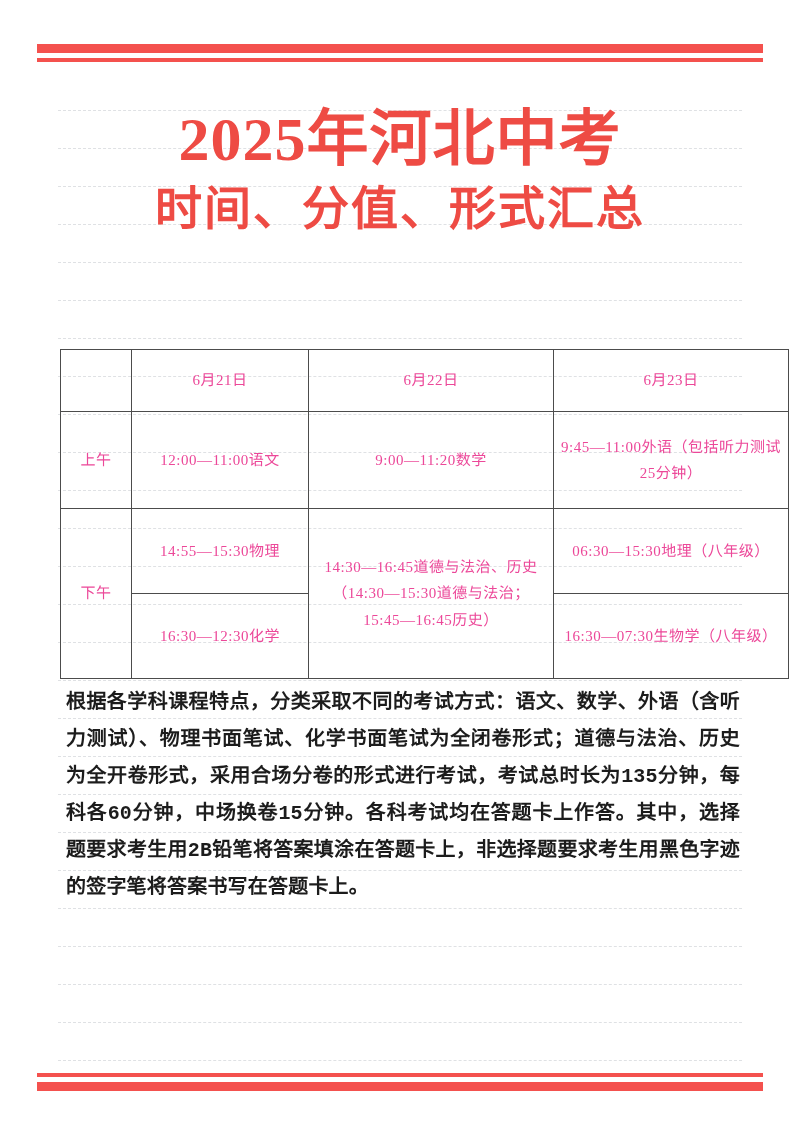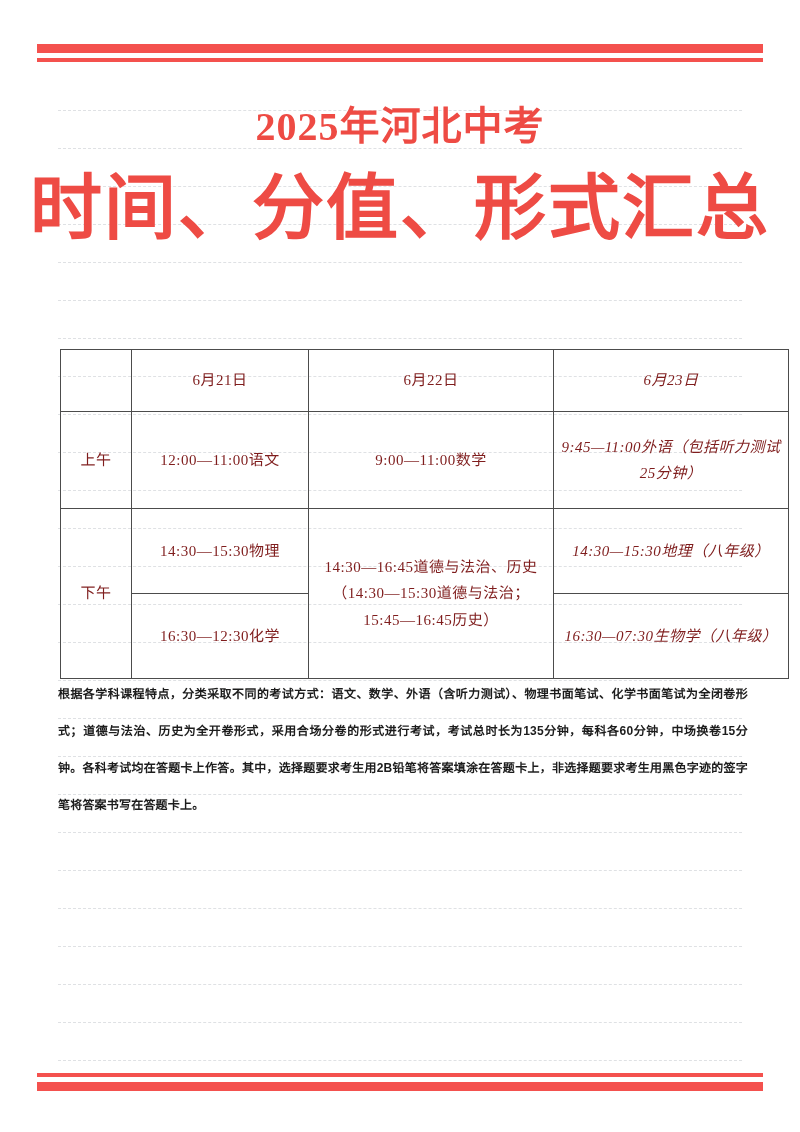--- a/index.html
+++ b/index.html
@@ -80,26 +80,26 @@
     z-index: 3;
   }
   .title-line {
     font-family: "Liberation Serif", "DejaVu Serif", serif;
     color: #ee4b44;
     font-weight: bold;
     letter-spacing: 1px;
     line-height: 1.16;
   }
   .title-line-1 {
-    font-size: 40px;
+    font-size: 62px;
   }
   .title-line-2 {
-    font-size: 72px;
+    font-size: 47px;
     letter-spacing: 2px;
-    margin-top: 18px;
+    margin-top: 6px;
   }
 
   
   .table-wrap {
     position: absolute;
     left: 60px;
     top: 349px;
     width: 676px;
     z-index: 3;
   }
@@ -108,55 +108,55 @@
     width: 676px;
     background: transparent;
     table-layout: fixed;
   }
   table.schedule td {
     border: 1px solid #4c4c4c;
     text-align: center;
     vertical-align: middle;
     font-family: "Liberation Serif", "DejaVu Serif", serif;
     font-size: 15px;
-    color: #7f1d1d;
+    color: #ec4899;
     line-height: 1.75;
     padding: 7px 6px;
     letter-spacing: 0.5px;
   }
   td.col-label { width: 58px; }
   td.col-d1    { width: 164px; }
   td.col-d2    { width: 232px; }
-  td.col-d3    { width: 222px; font-style: italic; }
+  td.col-d3    { width: 222px; }
 
   td.hdr-corner { height: 47px; }
   td.hdr-date   { height: 47px; }
   td.period     { font-size: 15px; }
   td.cell-am    { height: 82px; }
   td.cell-pm-a  { height: 70px; }
   td.cell-pm-b  { height: 70px; }
   td.cell-merge { height: 140px; }
 
   
   .body-block {
     position: absolute;
     left: 58px;
     top: 676px;
     width: 690px;
     z-index: 3;
   }
   .para {
-    font-family: Liberation Sans, sans-serif;
-    font-size: 12px;
+    font-family: Liberation Mono, monospace;
+    font-size: 20px;
     font-weight: bold;
     color: #1c1c1c;
     line-height: 37px;
     letter-spacing: 0.2px;
     text-align: justify;
-    margin: 0;
+    margin: 8px;
   }
   .para + .para {
     margin-top: 37px;
   }
 </style>
 </head>
 <body>
 
 <div id="ruled-lines">
     <div class="rule-line" style="top: 110px; border-top-color: rgb(223, 225, 228);"></div>
@@ -206,29 +206,29 @@
         <tr>
           <td class="col-label hdr-corner"></td>
           <td class="col-d1 hdr-date">6月21日</td>
           <td class="col-d2 hdr-date">6月22日</td>
           <td class="col-d3 hdr-date">6月23日</td>
         </tr>
 
         <tr>
           <td class="col-label period cell-am">上午</td>
           <td class="col-d1 cell-am">12:00—11:00语文</td>
-          <td class="col-d2 cell-am">9:00—11:00数学</td>
+          <td class="col-d2 cell-am">9:00—11:20数学</td>
           <td class="col-d3 cell-am">9:45—11:00外语（包括听力测试25分钟）</td>
         </tr>
 
         <tr>
           <td class="col-label period" rowspan="2">下午</td>
-          <td class="col-d1 cell-pm-a">14:30—15:30物理</td>
+          <td class="col-d1 cell-pm-a">14:55—15:30物理</td>
           <td class="col-d2 cell-merge" rowspan="2">14:30—16:45道德与法治、历史（14:30—15:30道德与法治；15:45—16:45历史）</td>
-          <td class="col-d3 cell-pm-a">14:30—15:30地理（八年级）</td>
+          <td class="col-d3 cell-pm-a">06:30—15:30地理（八年级）</td>
         </tr>
 
         <tr>
           <td class="col-d1 cell-pm-b">16:30—12:30化学</td>
           <td class="col-d3 cell-pm-b">16:30—07:30生物学（八年级）</td>
         </tr>
       </tbody>
     </table>
   </div>
 

